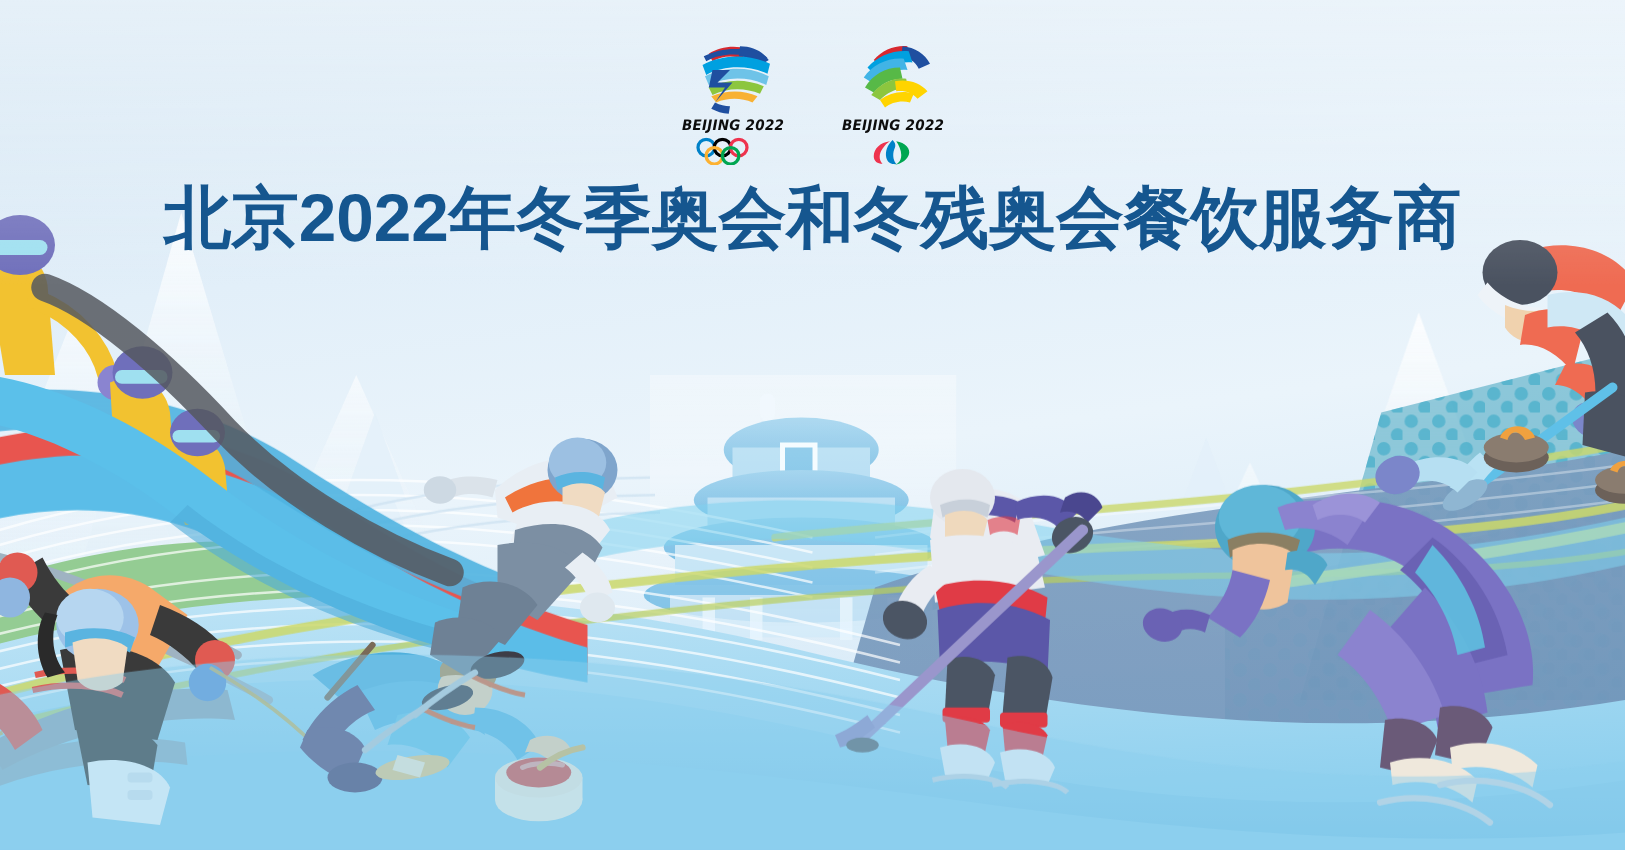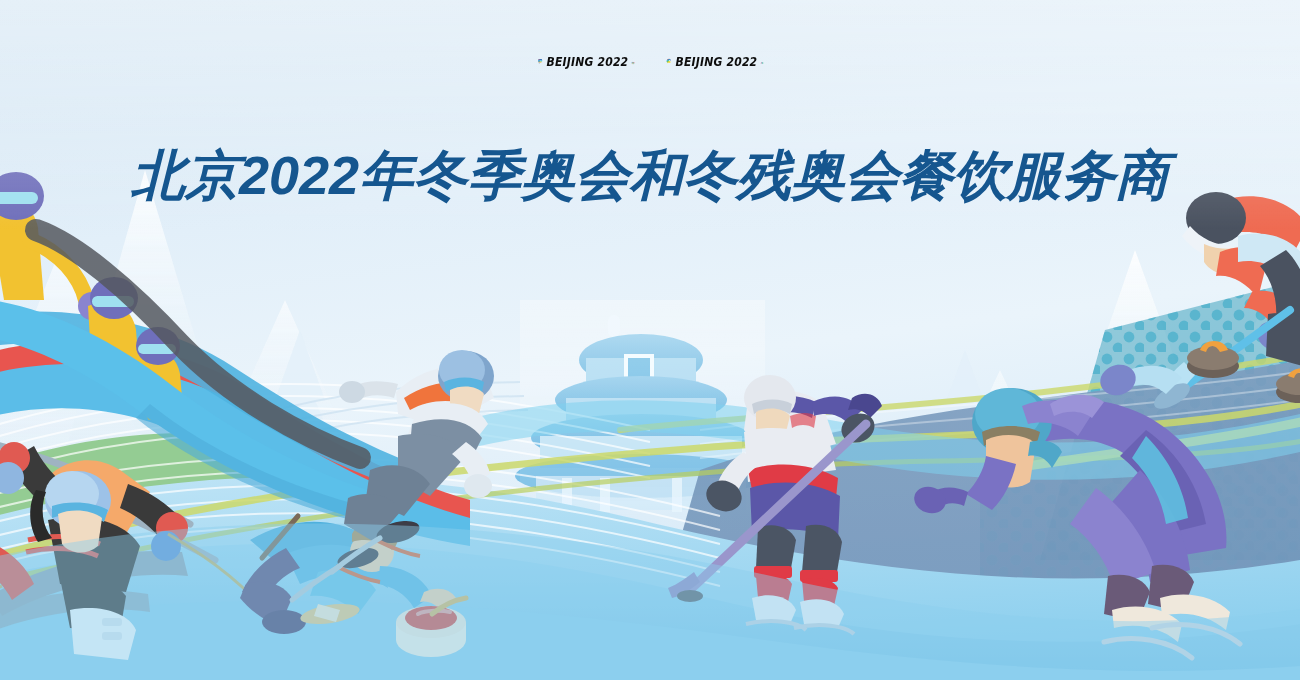--- a/index.html
+++ b/index.html
@@ -15,21 +15,21 @@
   }
   .layer{position:absolute;inset:0;}
   .layer svg{display:block;width:100%;height:100%;}
 
   
   .emblems{
     position:absolute;left:0;right:0;top:30px;
     display:flex;justify-content:center;align-items:flex-start;gap:28px;
     z-index:40;
   }
-  .emblem{width:100px;display:flex;flex-direction:row;align-items:center;}
+  .emblem{width:100px;display:flex;flex-direction:column;align-items:center;}
   .emblem .mark{height:62px;width:100px;}
   .emblem .wordmark{
     font-family:"DejaVu Sans",sans-serif;
     font-weight:700;font-style:italic;
     font-size:11.5px;letter-spacing:.2px;color:#0d0d0d;
     transform:scaleX(.94);
     margin-top:1px;white-space:nowrap;
   }
   .emblem .rings{height:22px;width:66px;margin-top:3px;}
   .emblem .agitos{height:22px;width:48px;margin-top:4px;}
@@ -38,21 +38,20 @@
   .title{
     position:absolute;left:0;right:0;top:142px;
     text-align:center;z-index:45;
     font-family:"Liberation Sans","DejaVu Sans",sans-serif;
     font-weight:700;
     font-size:54px;
     line-height:66px;
     letter-spacing:0px;
     color:#15568f;
     white-space:nowrap;
-    font-style:italic;
   }
 </style>
 </head>
 <body>
 
 <div class="banner">
 
   <div class="layer">
     <svg viewBox="0 0 1300 680" preserveAspectRatio="none" xmlns="http://www.w3.org/2000/svg">
       <defs>

